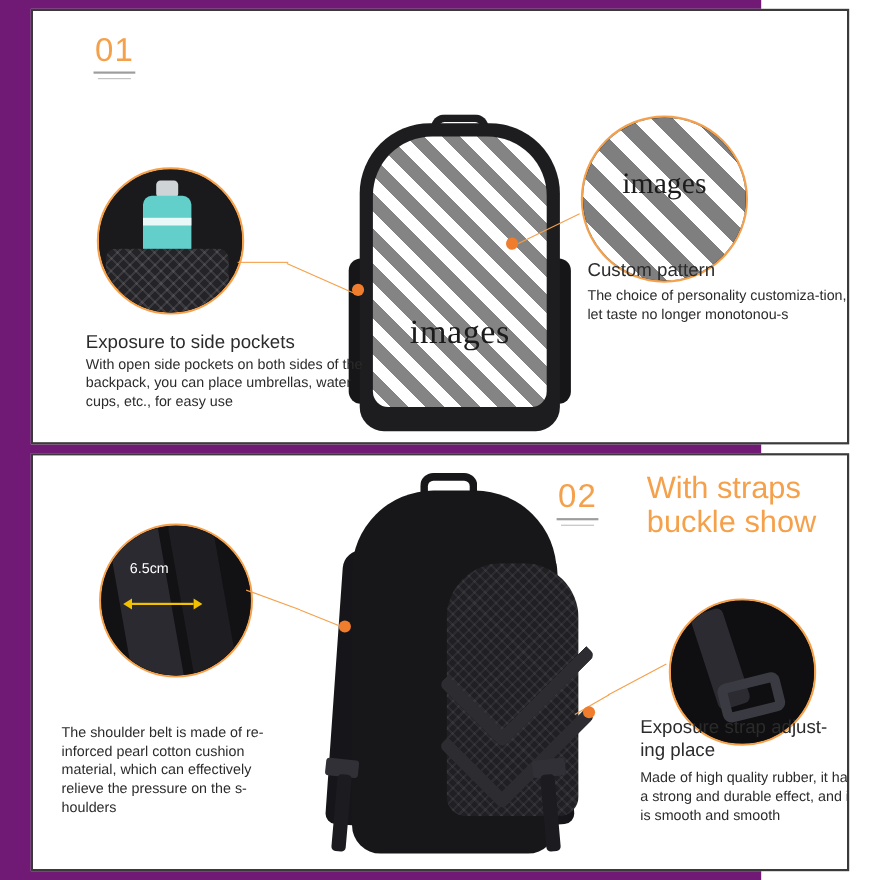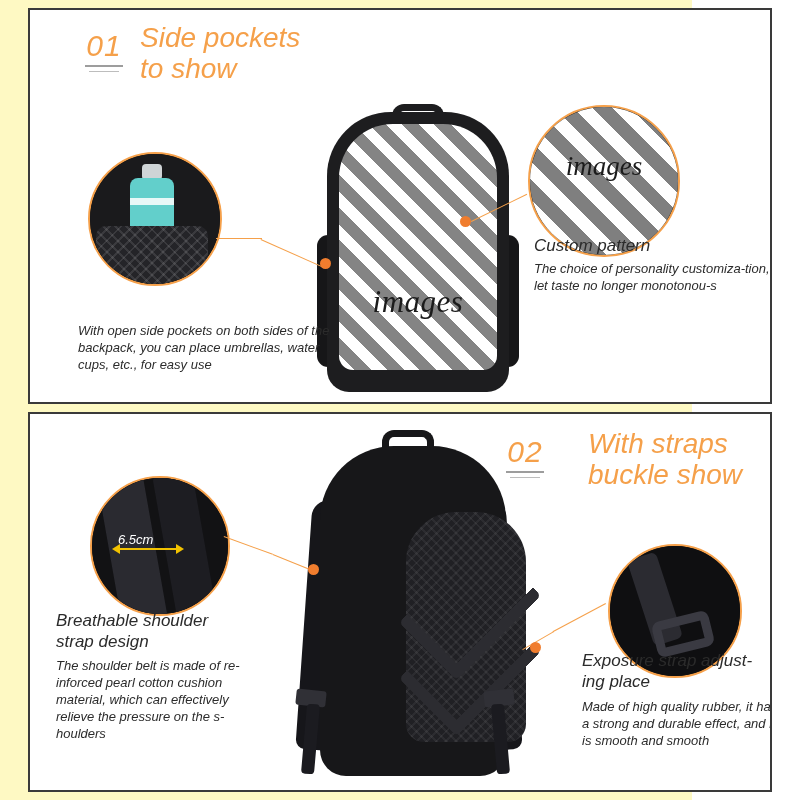--- a/index.html
+++ b/index.html
@@ -11,22 +11,21 @@
     width: 800px;
     height: 800px;
     font-family: "Liberation Sans", sans-serif;
     overflow: hidden;
     position: relative;
   }
   .page {
     position: relative;
     width: 692px;
     height: 800px;
-    background: #fef9c3;
-    font-style: italic;
+    background: #701a75;
   }
 
   
   .panel {
     position: absolute;
     left: 28px;
     width: 744px;
     border: 2px solid #3a3a3a;
     box-sizing: border-box;
     background: #fff;
@@ -264,24 +263,20 @@
 <body>
 
 <div class="page">
 
   <div class="panel" id="panel-1">
 
     <div class="step-badge" style="left:48px; top:20px;">
       <div class="step-num">01</div>
       <div class="step-rule"></div>
       <div class="step-rule thin"></div>
-    </div>
-    <div class="step-title" style="left:110px; top:12px;">
-      <span>Side pockets</span><br>
-      <span>to show</span>
     </div>
 
     <div class="bp1-wrap">
       <div class="bp1-handle"></div>
       <div class="strapL"></div>
       <div class="strapR"></div>
       <div class="bp1-sideL"></div>
       <div class="bp1-sideR"></div>
       <div class="bp1-body">
         <div class="bp1-panel"></div>
@@ -295,20 +290,21 @@
         <div class="bottle"></div>
         <div class="bottle-band"></div>
         <div class="mesh"></div>
       </div>
     </div>
 
     <div class="conn" style="left:186px; top:228px; width:46px;"></div>
     <div class="conn" style="left:231px; top:229px; width:68px; transform:rotate(24deg);"></div>
     <div class="dot" style="left:290px; top:248px;"></div>
 
+    <div class="cap-title" style="left:48px; top:290px;">Exposure to side pockets</div>
     <div class="cap-body" style="left:48px; top:312px; width:258px;">With open side pockets on both sides of the backpack, you can place umbrellas, water cups, etc., for easy use</div>
 
     <div class="circle" style="left:498px; top:95px; width:148px; height:148px;">
       <div class="c-stripes"></div>
       <div class="c-stripe-label">images</div>
     </div>
     <div class="conn" style="left:441px; top:211px; width:62px; transform:rotate(-26deg);"></div>
     <div class="dot" style="left:430px; top:206px;"></div>
 
     <div class="cap-title" style="left:504px; top:225px;">Custom pattern</div>
@@ -346,30 +342,26 @@
     <div class="circle" style="left:60px; top:62px; width:136px; height:136px;">
       <div class="c-strap">
         <div class="band"></div>
         <div class="band2"></div>
       </div>
       <div class="measure" style="left:20px; top:66px; width:72px;">
         <div class="arrowL"></div>
         <div class="line"></div>
         <div class="arrowR"></div>
       </div>
-      <div class="measure-label" style="left:26px; top:54px;">6.5cm</div>
+      <div class="measure-label" style="left:26px; top:31px;">6.5cm</div>
     </div>
     <div class="conn" style="left:194px; top:122px; width:52px; transform:rotate(20deg);"></div>
     <div class="conn" style="left:243px; top:140px; width:42px; transform:rotate(22deg);"></div>
     <div class="dot" style="left:278px; top:150px;"></div>
 
-    <div class="cap-title" style="left:26px; top:196px;">
-      <span>Breathable shoulder</span><br>
-      <span>strap design</span>
-    </div>
     <div class="cap-body" style="left:26px; top:243px; width:212px;">The shoulder belt is made of re-inforced pearl cotton cushion material, which can effectively relieve the pressure on the s-houlders</div>
 
     <div class="circle" style="left:578px; top:130px; width:130px; height:130px;">
       <div class="c-buckle">
         <div class="webb"></div>
         <div class="clip"></div>
       </div>
     </div>
     <div class="conn" style="left:576px; top:190px; width:60px; transform:rotate(152deg);"></div>
     <div class="conn" style="left:524px; top:218px; width:36px; transform:rotate(150deg);"></div>

